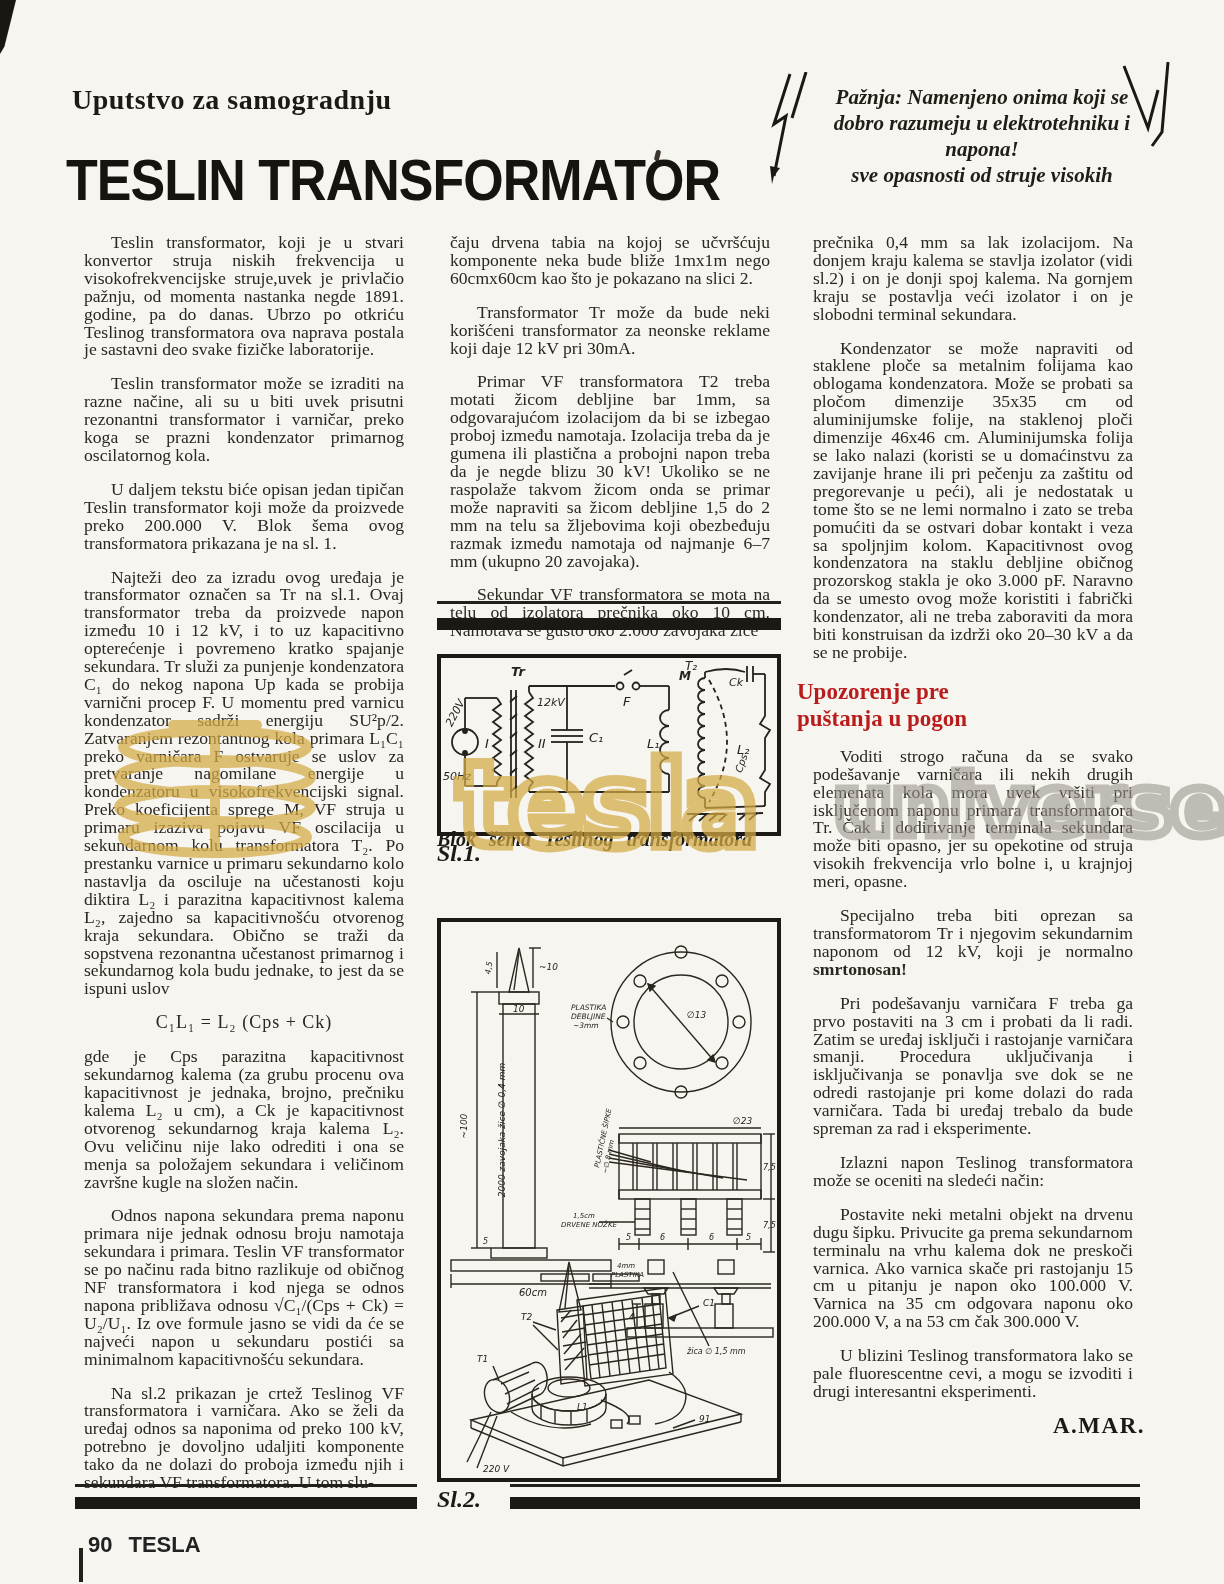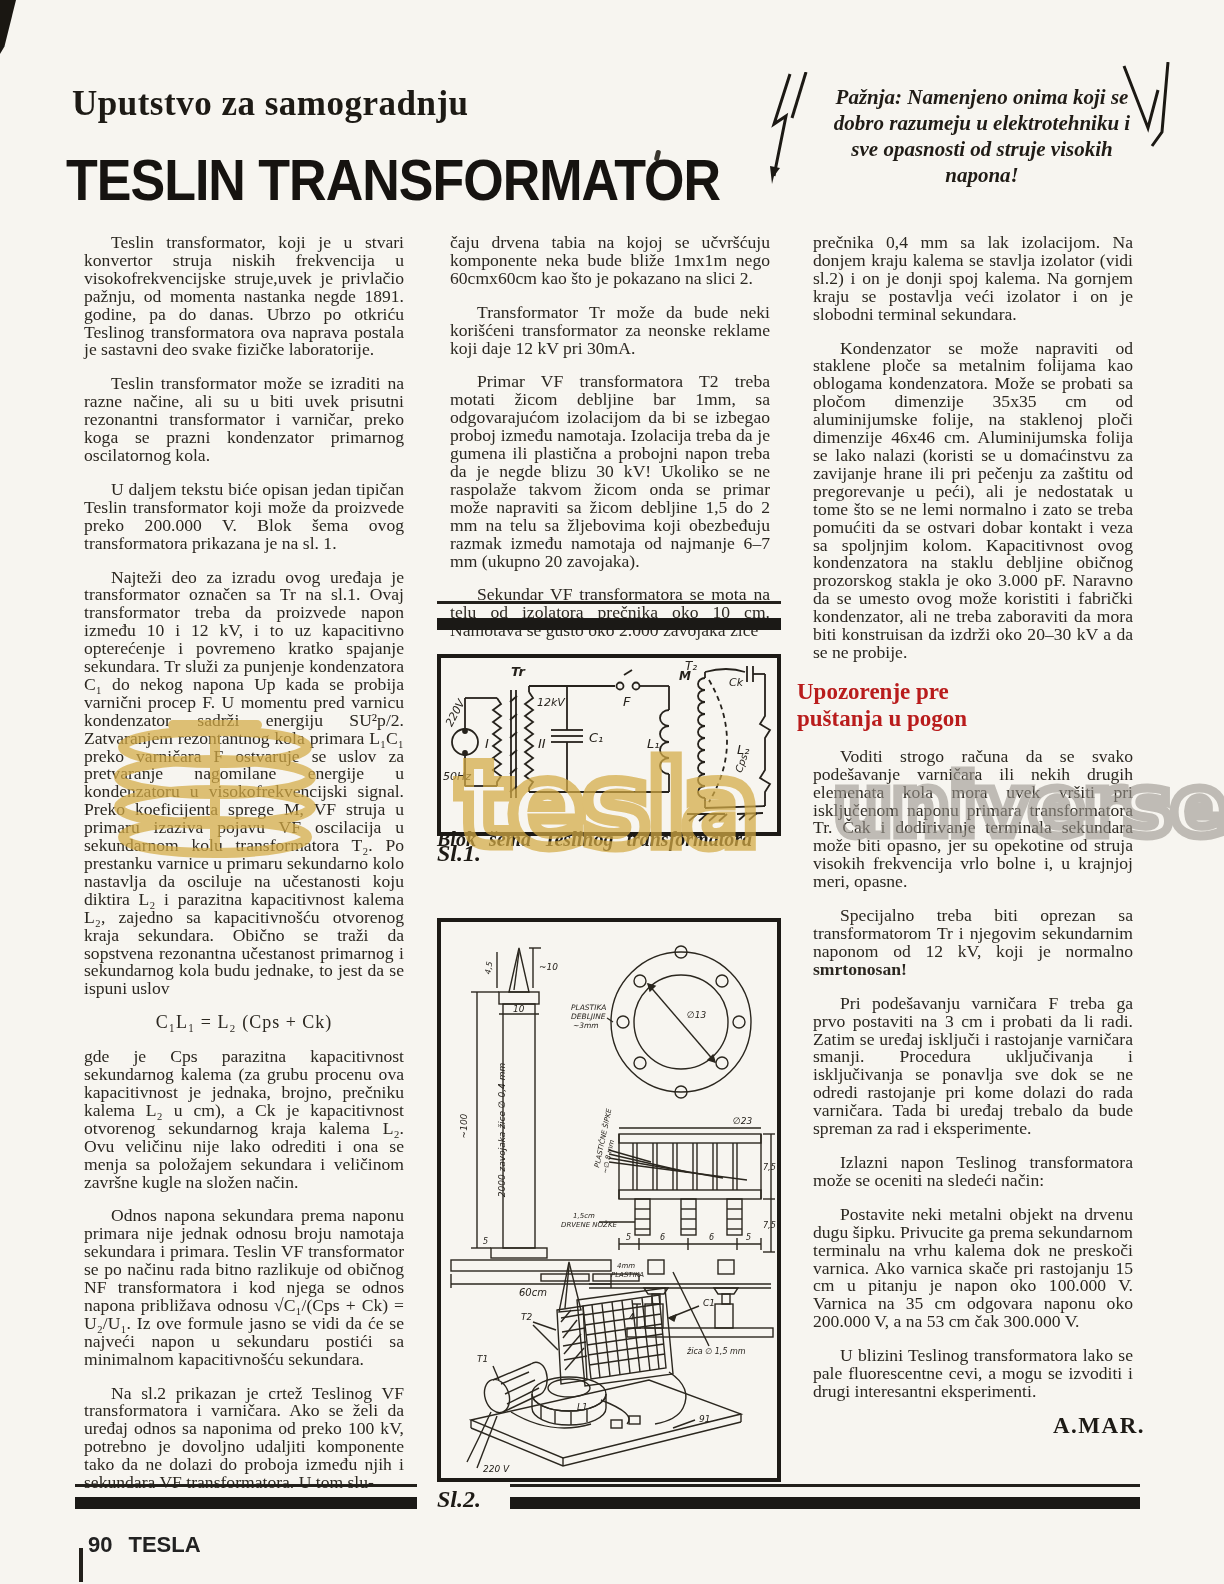--- a/index.html
+++ b/index.html
@@ -1,20 +1,20 @@
 <!DOCTYPE html>
 <html><head>
 <meta charset="utf-8">
 <style>
   html,body{margin:0;padding:0;background:#888;}
   .page{position:relative;width:1224px;height:1584px;background:#f7f5f0;overflow:hidden;
         font-family:"Liberation Serif",serif;color:#29251f;}
   .abs{position:absolute;}
   
-  .kicker{font-size:35px;font-weight:bold;letter-spacing:.5px;color:#1d1a15;}
+  .kicker{font-size:28px;font-weight:bold;letter-spacing:.5px;color:#1d1a15;}
   .title{font-family:"Liberation Sans",sans-serif;font-weight:bold;font-size:52px;
          letter-spacing:-1px;color:#161310;transform:scaleY(1.12);transform-origin:left top;white-space:nowrap;}
   
   .warning{width:352px;text-align:center;font-weight:bold;font-style:italic;
            font-size:21px;line-height:26px;color:#201c16;}
   
   .col{width:352px;font-size:17.6px;line-height:17.9px;text-align:justify;color:#2b2720;}
   .col p{margin:16px;}
   .col p.ind{text-indent:27px;}
   .formula{text-align:center;text-indent:0 !important;margin:13px 0 12px 0 !important;
@@ -51,22 +51,22 @@
   <div class="abs corner-mark" style="left:0;top:0;"></div>
   <div class="abs tick-mark" style="left:79px;top:1548px;"></div>
   <div class="abs apostrophe" style="left:655px;top:150px;"></div>
 
   <div class="abs kicker" style="left:72px;top:84px;">Uputstvo za samogradnju</div>
   <div class="abs title" style="left:66px;top:146px;">TESLIN TRANSFORMATOR</div>
 
   <div class="abs warning" style="left:806px;top:84px;">
     <div>Pažnja: Namenjeno onima koji se</div>
     <div>dobro razumeju u elektrotehniku i</div>
+    <div>napona!</div>
     <div>sve opasnosti od struje visokih</div>
-    <div>napona!</div>
   </div>
   <svg class="abs" style="left:766px;top:72px;" width="46" height="130" viewBox="0 0 46 130">
     <polyline points="24,2 8,52 20,44 8,104" fill="none" stroke="#1c1914" stroke-width="3"></polyline>
     <polygon points="8,104 14,96 4,94 6,112" fill="#1c1914"></polygon>
     <line x1="40" y1="0" x2="26" y2="46" stroke="#1c1914" stroke-width="3"></line>
   </svg>
   <svg class="abs" style="left:1122px;top:62px;" width="50" height="90" viewBox="0 0 50 90">
     <polyline points="2,4 26,66 36,28" fill="none" stroke="#1c1914" stroke-width="3"></polyline>
     <polyline points="46,0 40,70 30,84" fill="none" stroke="#1c1914" stroke-width="3"></polyline>
   </svg>

